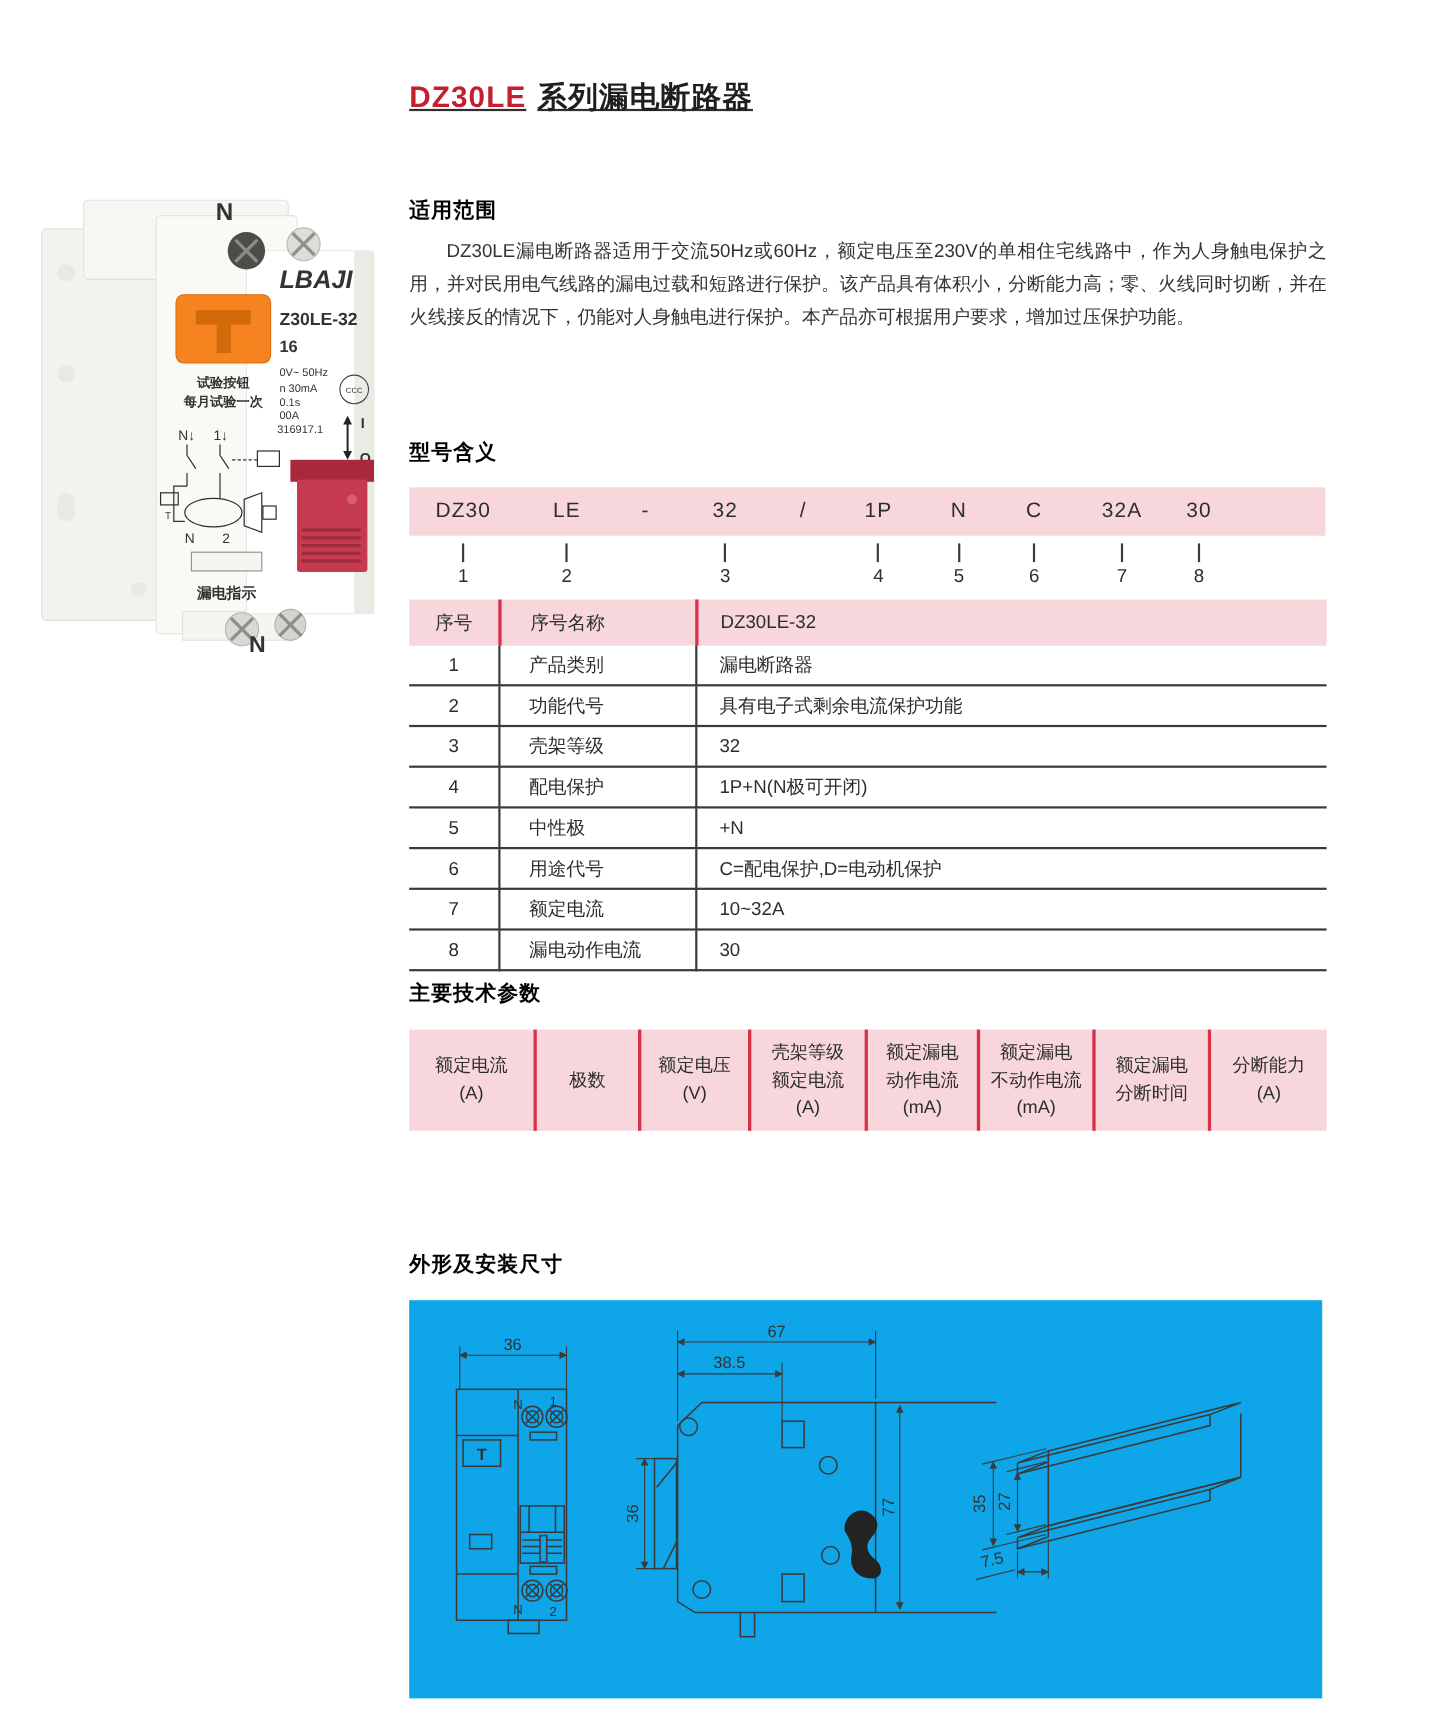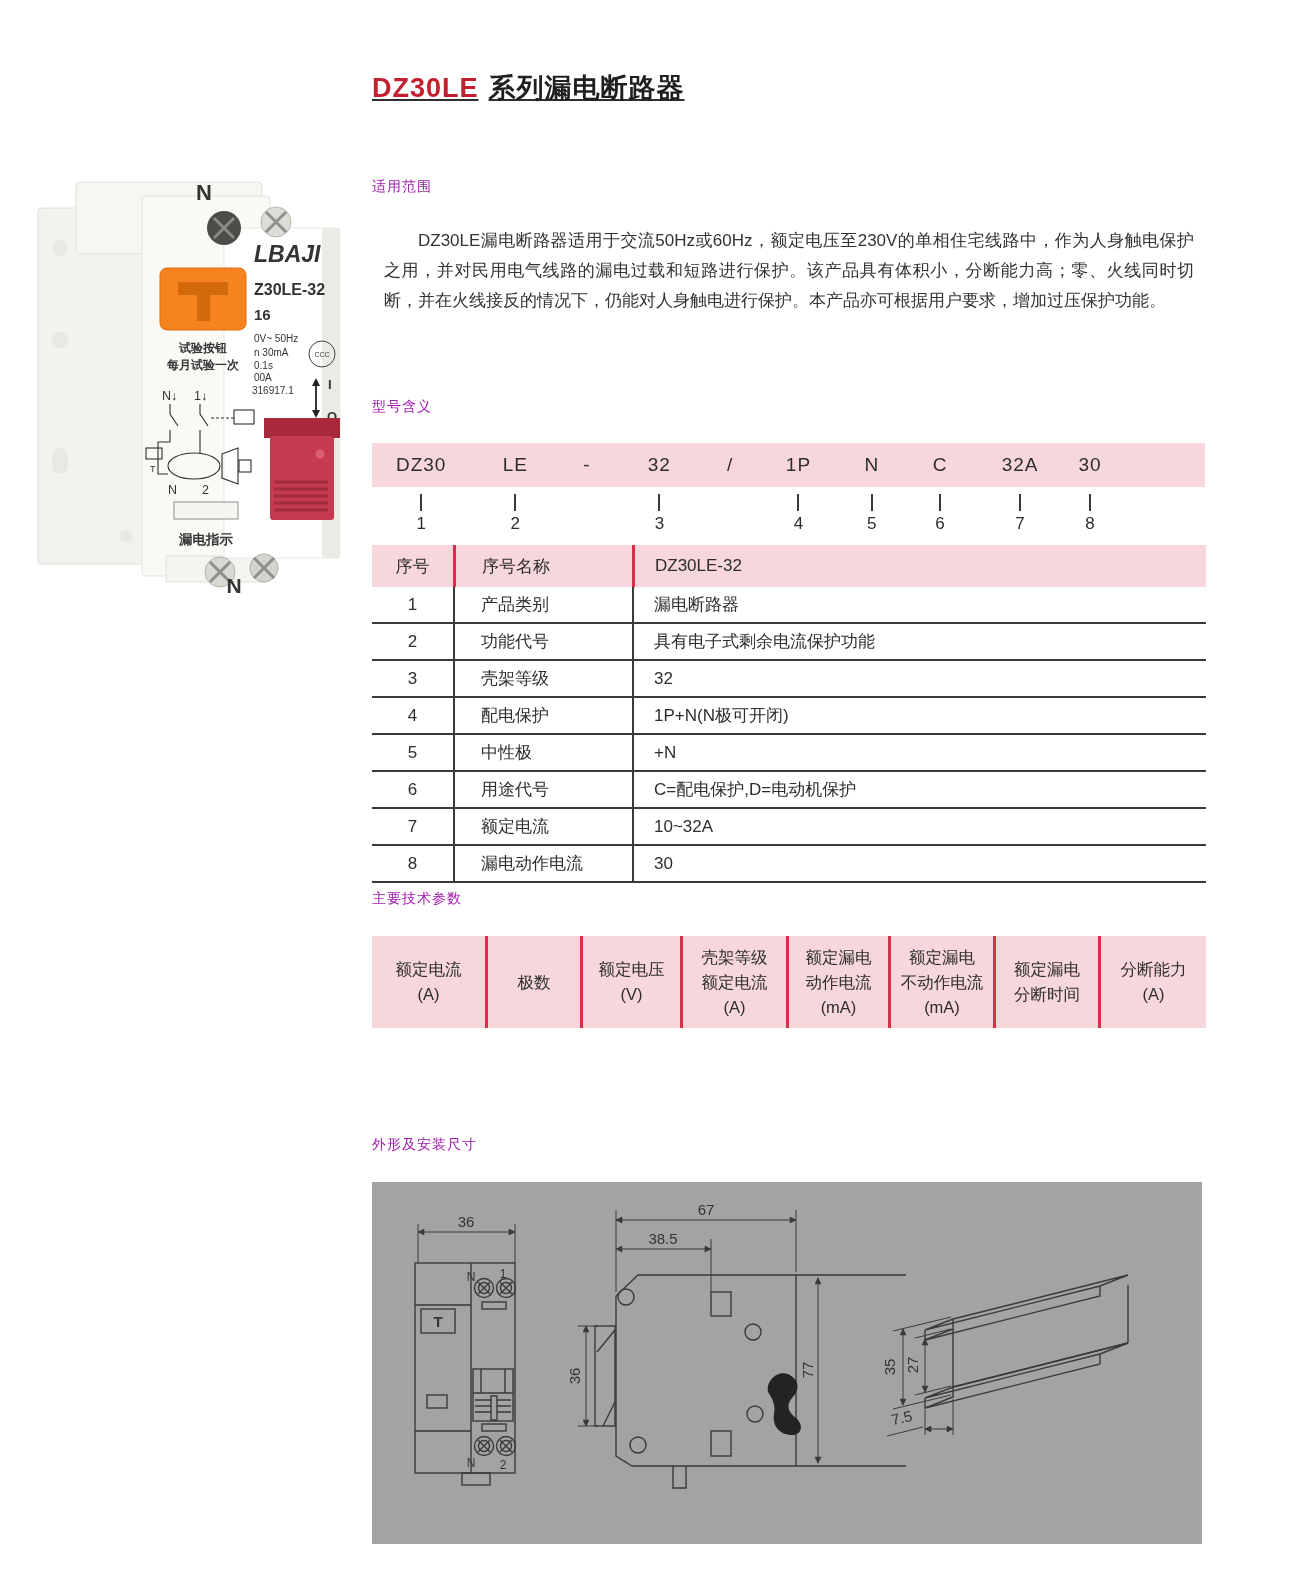--- a/index.html
+++ b/index.html
@@ -4,24 +4,24 @@
 <style>
   html,body{margin:0;padding:0;background:#fff;}
   .page{position:relative;width:1300px;height:1570px;background:#ffffff;
         font-family:"Liberation Sans",sans-serif;color:#2f2f2f;overflow:hidden;}
   .abs{position:absolute;}
   
   .title{left:372px;top:70px;font-size:27px;font-weight:bold;letter-spacing:1px;text-decoration:underline;}
   .title .red{color:#c21f2f;margin-right:10px;}
   .title .dark{color:#1f1f1f;}
   
-  .sec-h{color:#a21caf;font-size:14px;font-weight:400;letter-spacing:1px;}
+  .sec-h{color:#000000;font-size:19px;font-weight:700;letter-spacing:1px;}
   
   .scope-text{left:372px;top:214px;width:834px;font-size:17px;line-height:30px;color:#333;}
-  .scope-text p{margin:12px;text-indent:2em;text-align:justify;}
+  .scope-text p{margin:0;text-indent:2em;text-align:justify;}
   
   .band{left:372px;top:443px;width:833px;height:44px;background:#f7d7db;}
   .band span{position:absolute;top:50%;transform:translate(-50%,-50%);font-size:19px;color:#2d2d2d;letter-spacing:1px;}
   .ticks{left:372px;top:494px;width:833px;height:17px;}
   .ticks i{position:absolute;top:0;width:2px;height:17px;background:#3a3a3a;transform:translateX(-50%);}
   .nums{left:372px;top:514px;width:833px;height:22px;}
   .nums span{position:absolute;transform:translateX(-50%);font-size:17px;color:#2d2d2d;}
   
   .mtable{left:372px;top:545px;width:834px;border-collapse:separate;border-spacing:0;table-layout:fixed;}
   .mtable th{background:#f7d7db;height:40px;font-size:17px;font-weight:normal;color:#2d2d2d;}
@@ -31,21 +31,21 @@
   .mtable th:nth-child(3),.mtable td:nth-child(3){text-align:left;padding-left:20px;}
   .mtable th:nth-child(n+2){border-left:3px solid #d9304a;margin-top:48px;}
   .mtable td:nth-child(n+2){border-left:2px solid #3a3a3a;}
   
   .ttable{left:372px;top:936px;width:834px;border-collapse:separate;border-spacing:0;table-layout:fixed;text-align:center;}
   .ttable th{background:#f7d7db;height:88px;font-size:16.5px;font-weight:normal;color:#2d2d2d;line-height:25px;vertical-align:middle;padding:2px 0;}
   .ttable td{height:64px;font-size:17px;color:#2d2d2d;line-height:26px;border-bottom:3px solid #1e1e1e;vertical-align:middle;}
   .ttable th+th{border-left:3px solid #d9304a;}
   .ttable td+td{border-left:2px solid #2d2d2d;}
   
-  .dimbox{left:372px;top:1182px;width:830px;height:362px;background:#a3a3a3;}
+  .dimbox{left:372px;top:1182px;width:830px;height:362px;background:#0ea5e9;}
   svg text{font-family:"Liberation Sans",sans-serif;fill:#333;}
   .dim-t{font-size:15px;}
   .draw{stroke:#3a3a3a;stroke-width:1.4;fill:none;}
   .thin{stroke:#3a3a3a;stroke-width:1;fill:none;}
 </style>
 </head>
 <body>
 
 <div class="page">
 

